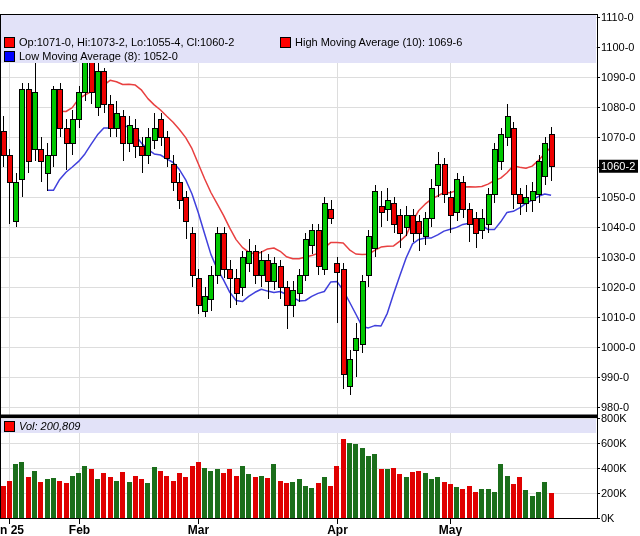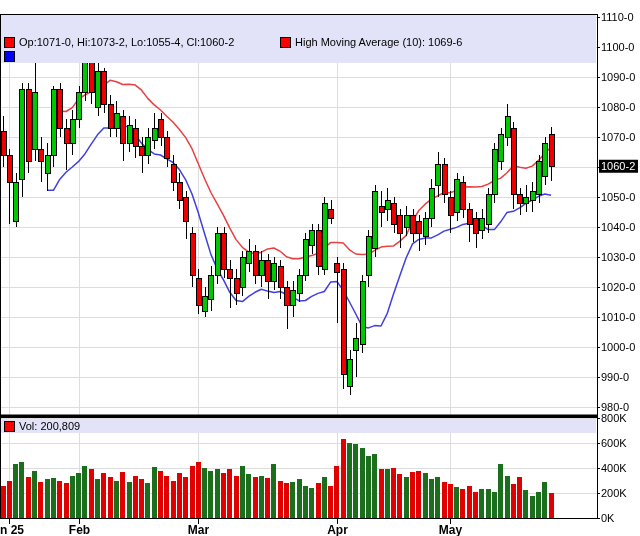--- a/index.html
+++ b/index.html
@@ -398,25 +398,26 @@
         <span>Op:1071-0, Hi:1073-2, Lo:1055-4, Cl:1060-2</span>
       </div>
       <div class="legend-item">
         <span class="swatch" style="background: rgb(255, 0, 0);"></span>
         <span>High Moving Average (10): 1069-6</span>
       </div>
     </div>
     <div class="legend-row">
       <div class="legend-item">
         <span class="swatch" style="background: rgb(0, 0, 255);"></span>
+        <span>Low Moving Average (8): 1052-0</span>
       </div>
     </div>
   </div>
 
-  <div class="legend-band" id="vol-legend" style="top: 419px; height: 14px; background: rgb(226, 226, 248);">
+  <div class="legend-band" id="vol-legend" style="top: 419px; height: 14px; background: rgb(226, 226, 248); font-style: italic;">
     <div class="legend-row">
       <div class="legend-item">
         <span class="swatch" style="background: rgb(255, 0, 0);"></span>
         <span>Vol: 200,809</span>
       </div>
     </div>
   </div>
 </div>
 
 </body></html>

